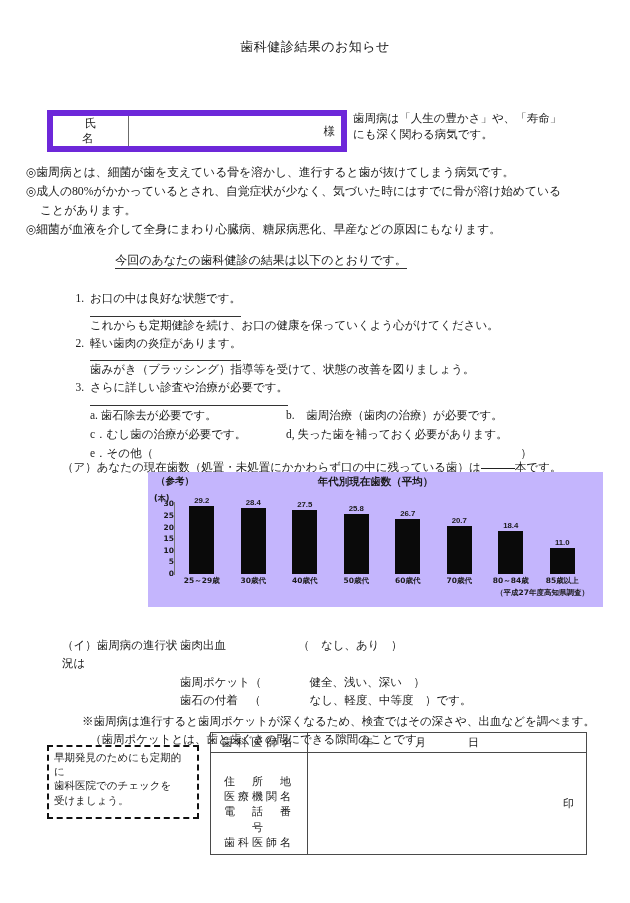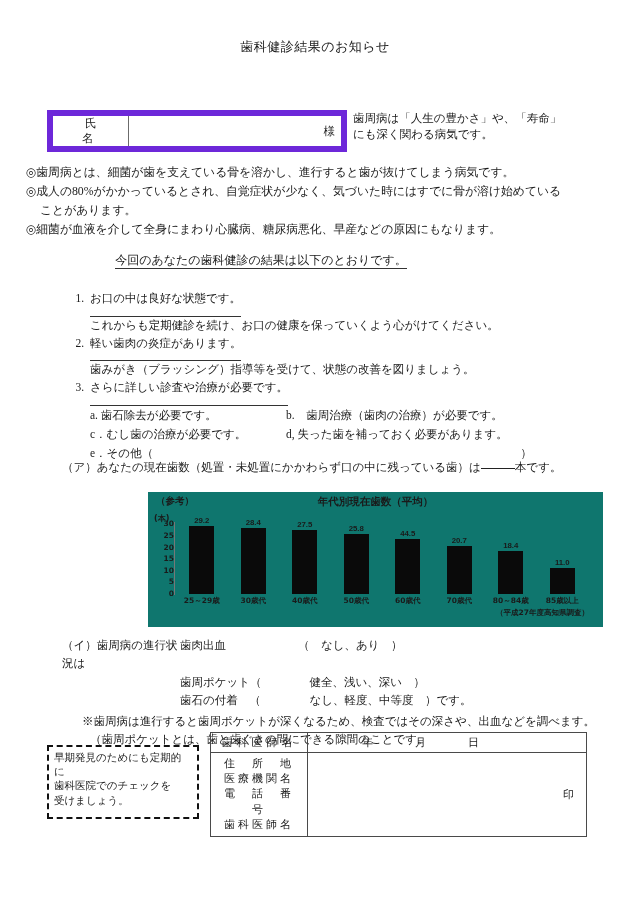--- a/index.html
+++ b/index.html
@@ -133,25 +133,25 @@
   .blank-ul {
     display: inline-block;
     width: 34px;
     border-bottom: 1px solid #222;
     vertical-align: 2px;
   }
 
   
   .chart-wrap {
     position: absolute;
-    top: 492px;
+    top: 472px;
     left: 148px;
     width: 455px;
     height: 135px;
-    background: #0f766e;
+    background: #c4b5fd;
   }
   .chart-sankou {
     position: absolute;
     top: 3px;
     left: 8px;
     font-size: 9.5px;
     font-weight: bold;
     font-family: "DejaVu Sans", "Liberation Sans", sans-serif;
   }
   .chart-title {
@@ -298,21 +298,21 @@
   .bt-date {
     padding: 2px 0 2px 0;
   }
   .date-inner {
     display: flex;
     padding-left: 54px;
   }
   .date-inner span { margin-right: 42px; }
   .bt-multi {
     line-height: 1.38;
-    padding: 3px 4px 4px 4px;
+    padding: 21px 4px 4px 4px;
     text-align: center;
     letter-spacing: 3px;
   }
   .bt-blank {
     position: relative;
     height: 68px;
   }
   .seal {
     position: absolute;
     right: 12px;
@@ -418,21 +418,21 @@
         </div>
         <div class="bar-slot">
           <div class="bar-val" style="bottom: 64.871px;">27.5</div>
           <div class="bar-rect" style="height: 63.871px; background: rgb(10, 10, 10);"></div>
         </div>
         <div class="bar-slot">
           <div class="bar-val" style="bottom: 60.9226px;">25.8</div>
           <div class="bar-rect" style="height: 59.9226px; background: rgb(10, 10, 10);"></div>
         </div>
         <div class="bar-slot">
-          <div class="bar-val" style="bottom: 56.5097px;">44.5</div>
+          <div class="bar-val" style="bottom: 56.5097px;">26.7</div>
           <div class="bar-rect" style="height: 55.5097px; background: rgb(10, 10, 10);"></div>
         </div>
         <div class="bar-slot">
           <div class="bar-val" style="bottom: 49.0774px;">20.7</div>
           <div class="bar-rect" style="height: 48.0774px; background: rgb(10, 10, 10);"></div>
         </div>
         <div class="bar-slot">
           <div class="bar-val" style="bottom: 43.7355px;">18.4</div>
           <div class="bar-rect" style="height: 42.7355px; background: rgb(10, 10, 10);"></div>
         </div>

